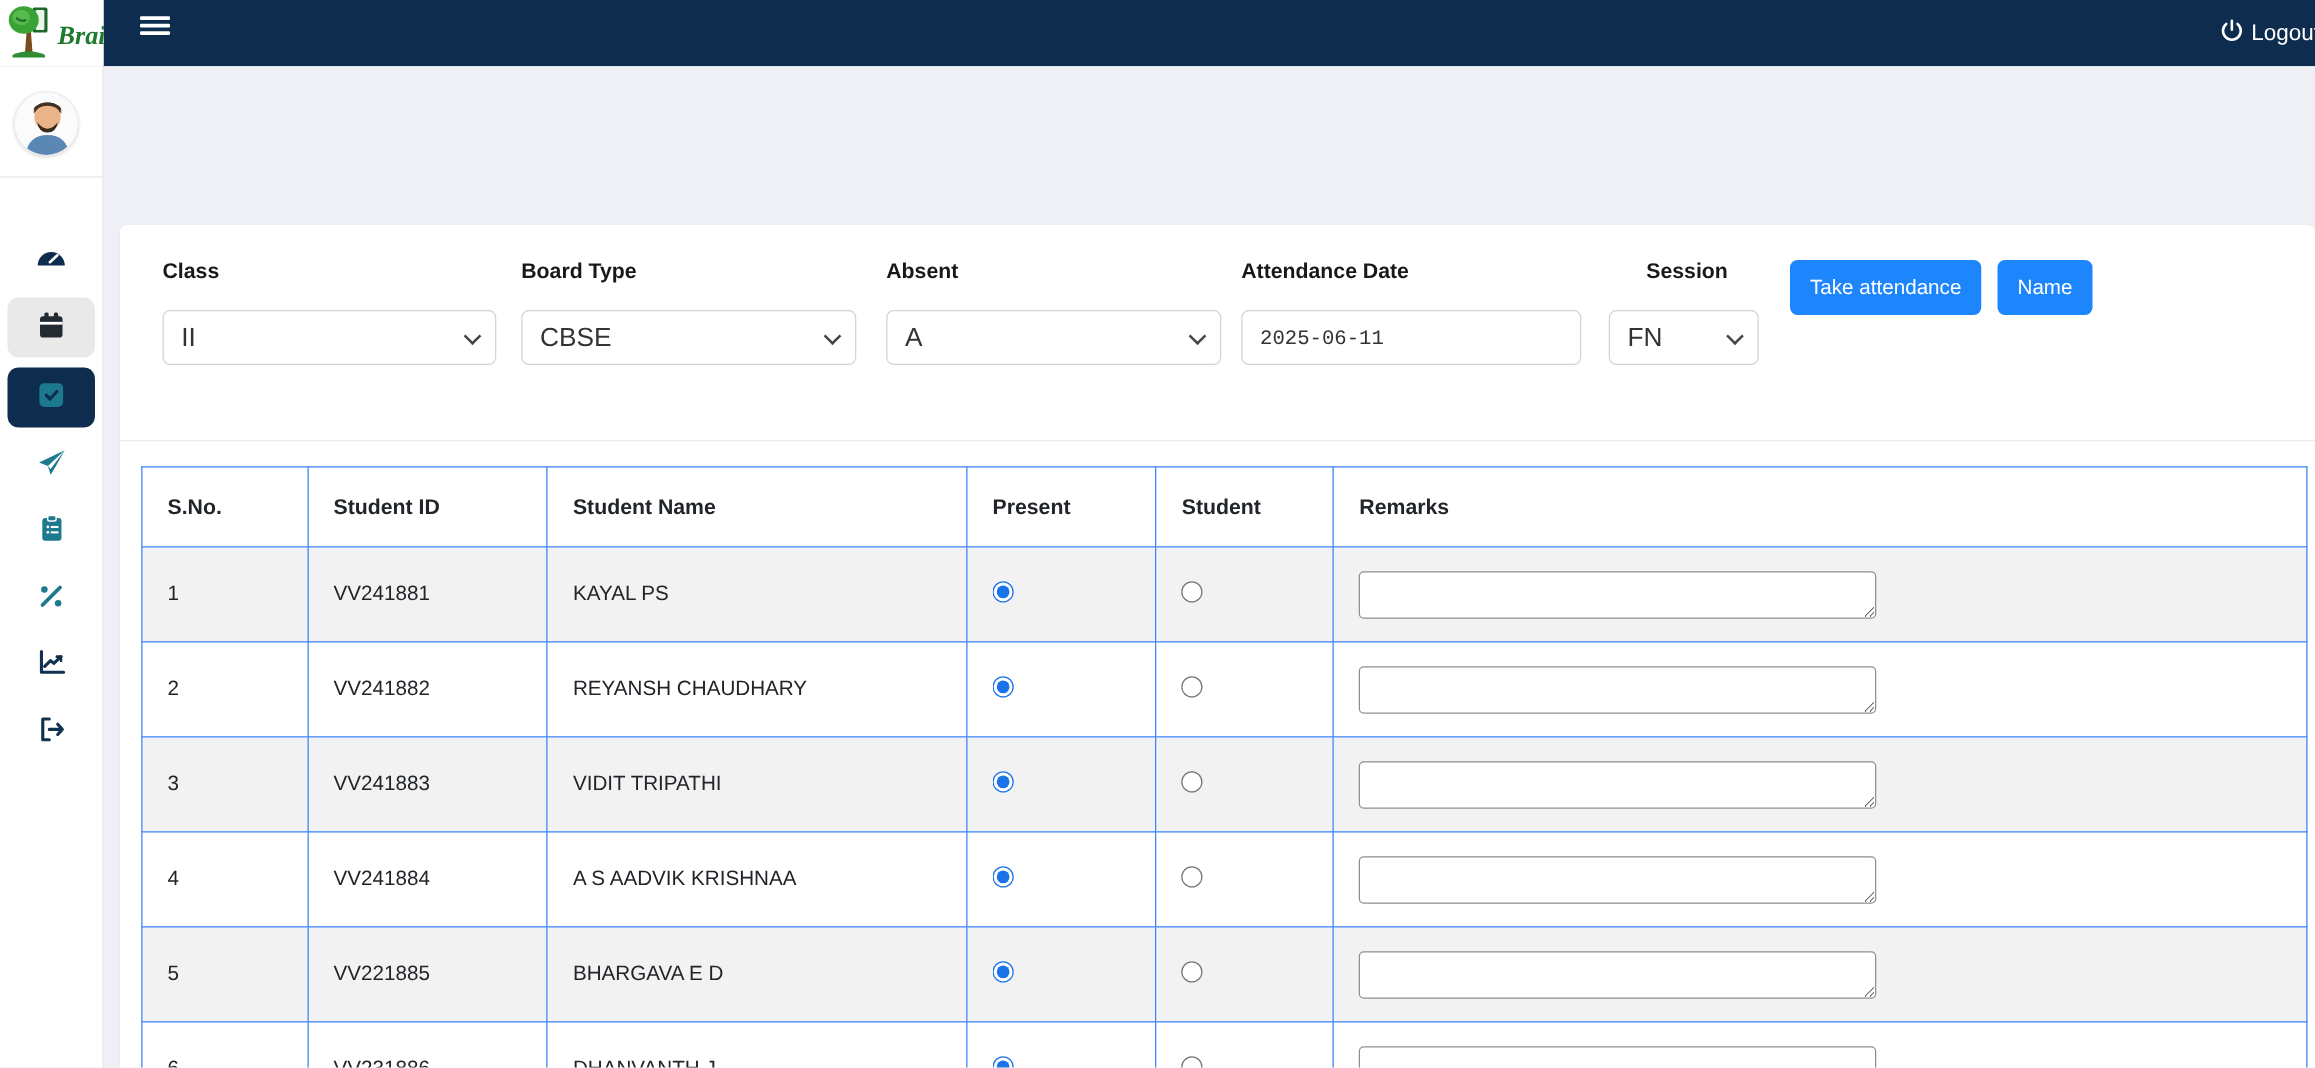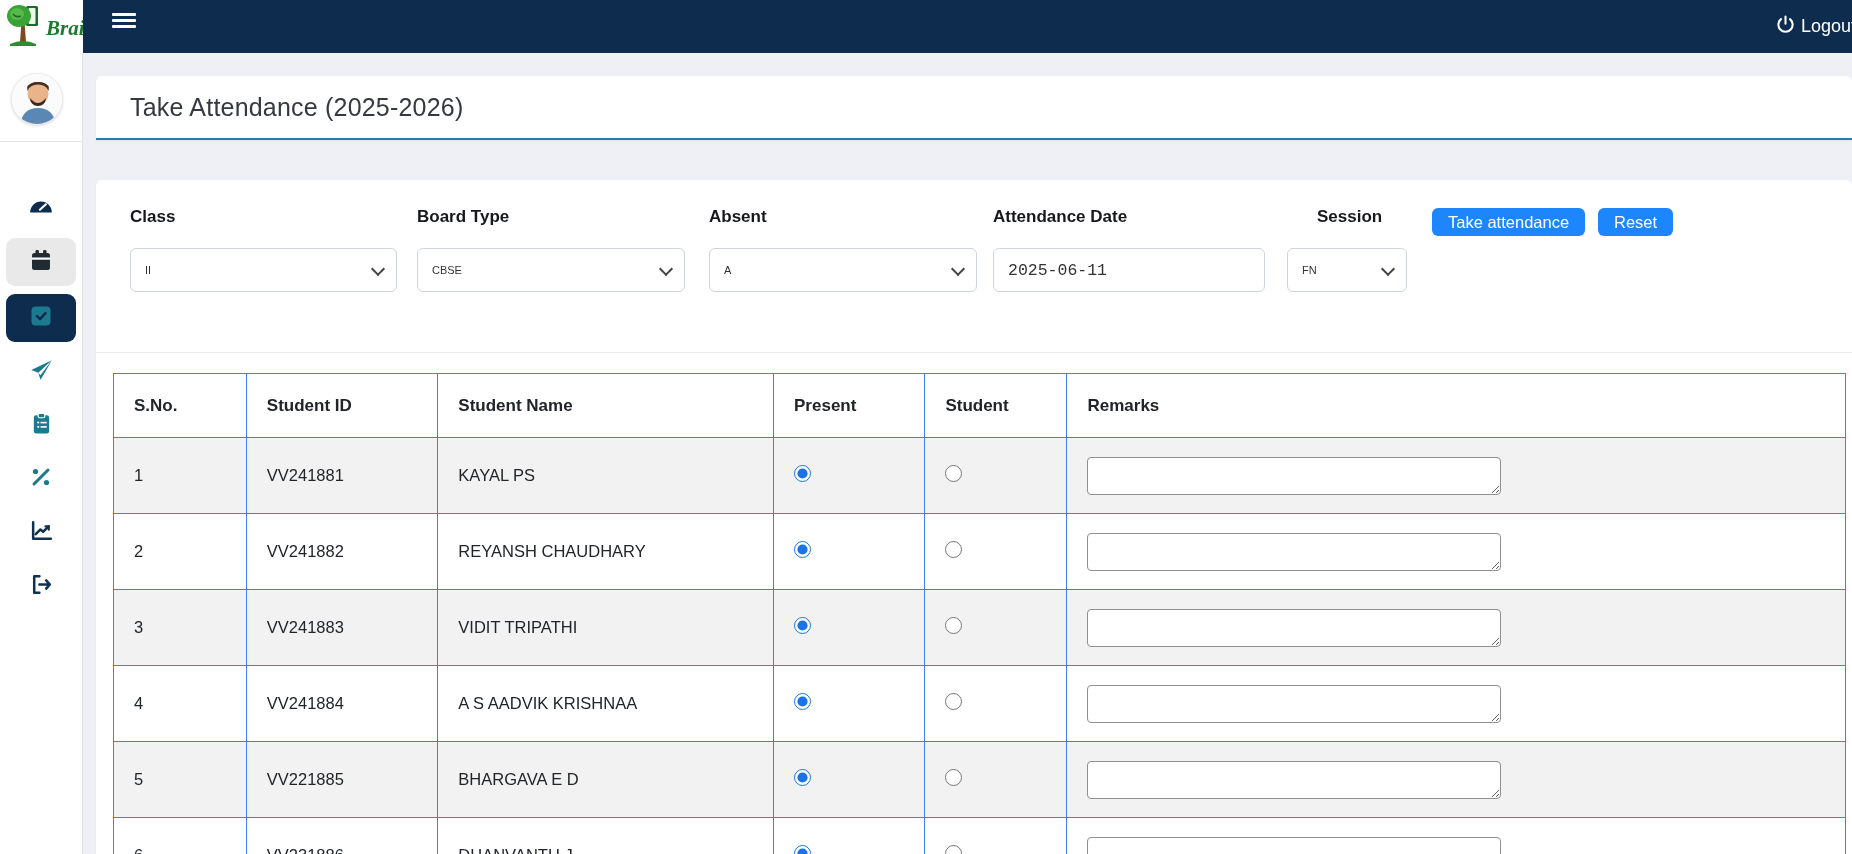--- a/index.html
+++ b/index.html
@@ -37,25 +37,25 @@
 
   .content-card { position:absolute; left:13px; top:127px; width:1756px; height:760px; background:#fff;
     border-radius:6px; box-shadow:0 1px 2px rgba(20,30,60,.05); }
   .filters-divider { position:absolute; left:0; top:172px; width:1756px; height:1px; background:#e9ecef; }
 
   .filter-label { position:absolute; top:27px; font-size:17px; font-weight:700; color:#16181b; }
   .control { position:absolute; top:68px; height:44px; border:1px solid #ced4da; border-radius:6px;
     background:#fff; font-size:16.5px; color:#333; font-family:Liberation Mono, monospace; }
   .select-wrap { position:absolute; top:68px; height:44px; }
   .select-wrap select { width:100%; height:100%; border:1px solid #ced4da; border-radius:6px; background:#fff;
-    -webkit-appearance:none; appearance:none; padding:0 30px 0 14px; font-size:11px; color:#333; font-family:inherit; }
+    -webkit-appearance:none; appearance:none; padding:0 30px 0 14px; font-size:21px; color:#333; font-family:inherit; }
   .select-wrap::after { content:""; position:absolute; right:14px; top:16px; width:8px; height:8px;
     border-right:2px solid #444; border-bottom:2px solid #444; transform:rotate(45deg); pointer-events:none; }
   .date-input { padding:0 14px; }
-  .btn { position:absolute; top:28px; height:28px; background:#1e86fd; border:none; border-radius:6px;
+  .btn { position:absolute; top:28px; height:44px; background:#1e86fd; border:none; border-radius:6px;
     color:#fff; font-size:16.5px; font-family:inherit; cursor:pointer; padding:0 16px; }
 
   
   .table-wrap { position:absolute; left:17px; top:193px; width:1733px; }
   table.att { width:1733px; border-collapse:collapse; table-layout:fixed; }
   table.att th, table.att td { border:1px solid #3b82f6; text-align:left; vertical-align:middle;
     padding-left:20px; color:#212529; }
   table.att th { height:64px; font-size:17px; font-weight:700; background:#fff; }
   table.att td { height:76px; font-size:16.5px; }
   table.att tbody tr:nth-child(odd) td { background:#f2f2f2; }
@@ -186,23 +186,20 @@
         <svg width="25" height="25" viewBox="0 0 24 24" fill="none" stroke="#10314f" stroke-width="2.4" stroke-linecap="round" stroke-linejoin="round">
           <path d="M10 4 L5 4 L5 20 L10 20"></path>
           <path d="M10 12 L20 12 M16.5 8 L20 12 L16.5 16"></path>
         </svg>
       </span>
     </div>
   </div>
 
   <div class="main">
 
-    <div class="title-card">
-      <div class="page-title">Take Attendance (2025-2026)</div>
-    </div>
 
     <div class="content-card">
 
       <div>
         <span class="filter-label" style="left:34px">Class</span>
         <span class="filter-label" style="left:321px">Board Type</span>
         <span class="filter-label" style="left:613px">Absent</span>
         <span class="filter-label" style="left:897px">Attendance Date</span>
         <span class="filter-label" style="left:1221px">Session</span>
 
@@ -222,21 +219,21 @@
           </select>
         </div>
         <input class="control date-input" style="left: 897px; width: 272px;" type="text" value="2025-06-11">
         <div class="select-wrap" style="left:1191px; width:120px">
           <select>
             <option>FN</option>
           </select>
         </div>
 
         <button class="btn" style="left:1336px">Take attendance</button>
-        <button class="btn" style="left:1502px">Reset</button>
+        <button class="btn" style="left:1502px">Name</button>
       </div>
 
       <div class="filters-divider"></div>
 
       <div class="table-wrap">
         <table class="att">
           <thead>
             <tr>
               <th class="col-sno">S.No.</th>
               <th class="col-id">Student ID</th>

